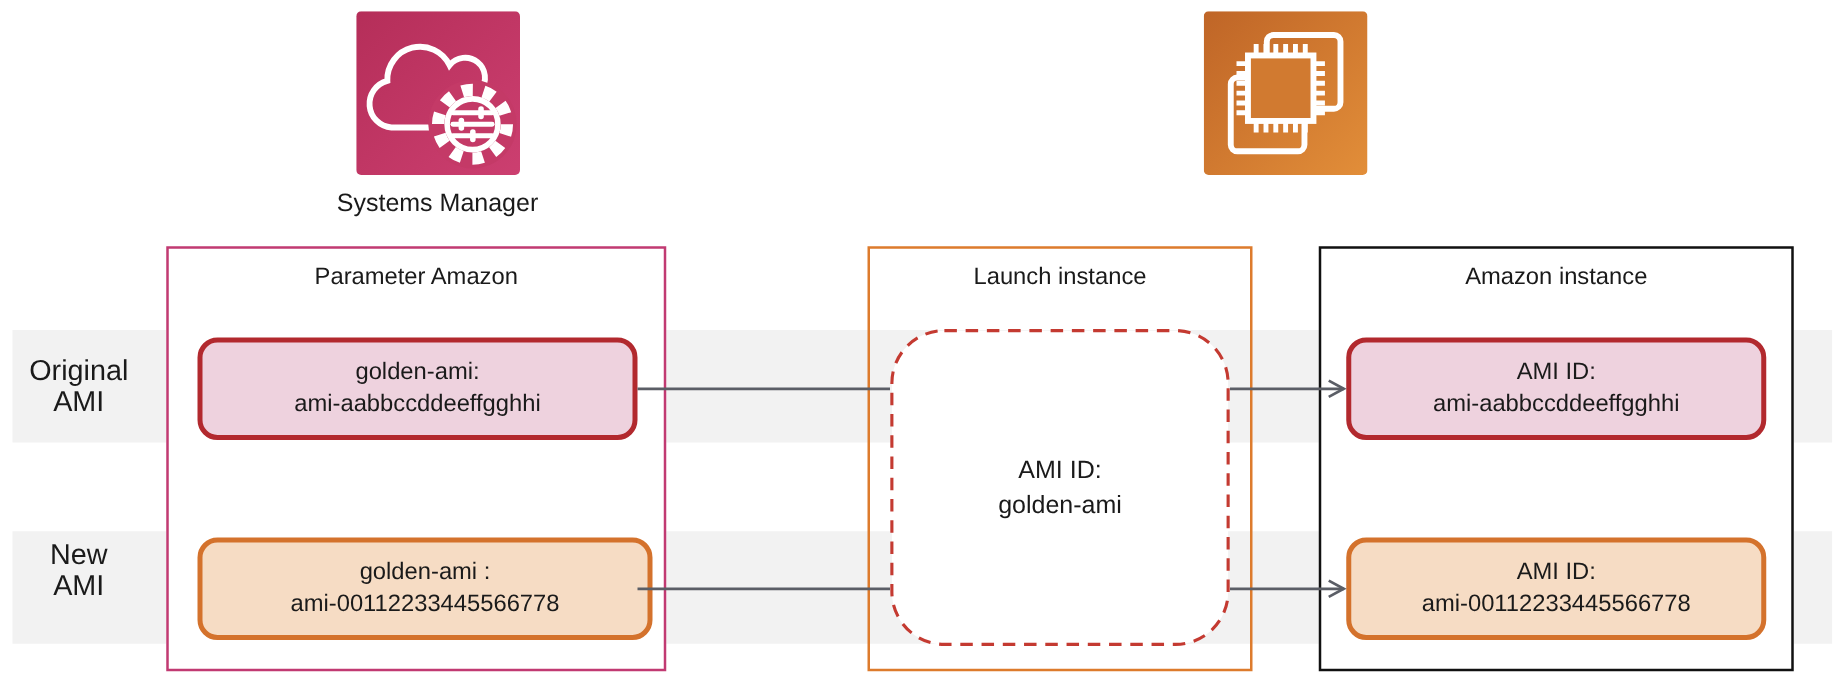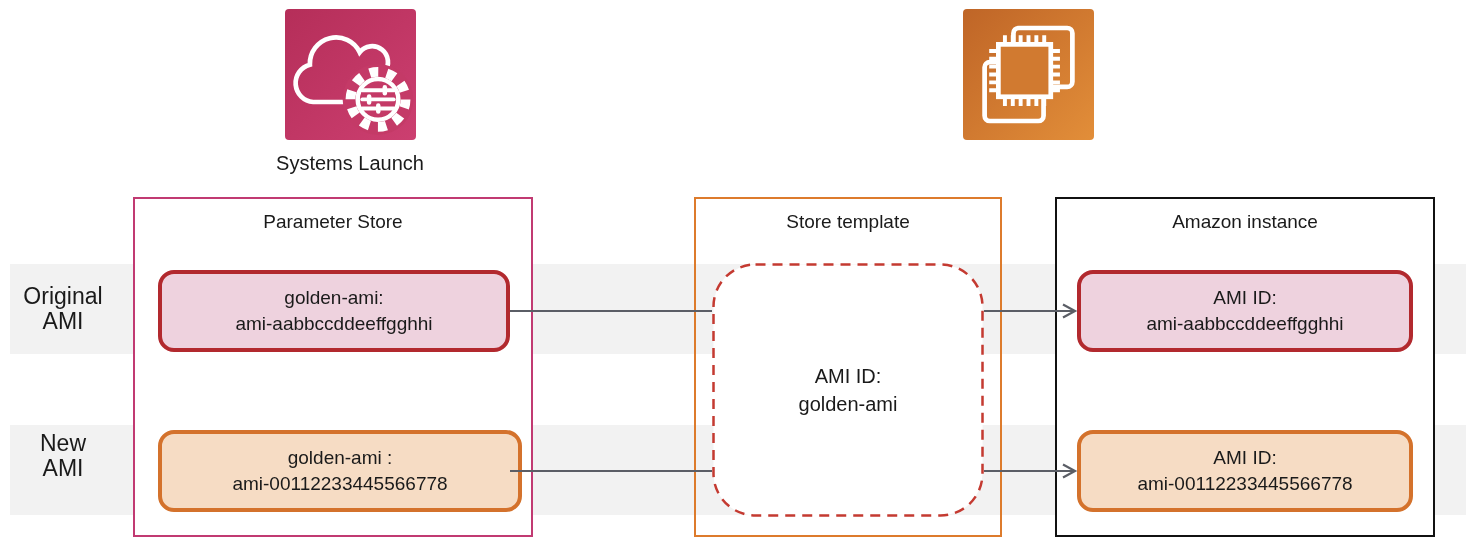--- a/index.html
+++ b/index.html
@@ -78,21 +78,21 @@
           <path d="M59,69 H83"></path>
           <path d="M59,76 H83"></path>
       </g>
       <g fill="#fff">
         <rect x="74.5" y="58" width="3.4" height="8" rx="1.7"></rect>
         <rect x="62.5" y="65" width="3.4" height="8" rx="1.7"></rect>
         <rect x="69.5" y="72" width="3.4" height="8" rx="1.7"></rect>
       </g>
     </svg>
   </div>
-  <div class="icon-label icon-label-ssm">Systems Launch</div>
+  <div class="icon-label icon-label-ssm">Systems Manager</div>
 
   <div class="icon icon-ec2">
     <svg viewBox="0 0 100 100" xmlns="http://www.w3.org/2000/svg">
       <defs>
         <linearGradient id="gEc2" x1="0" y1="0" x2="1" y2="1">
           <stop offset="0" style="stop-color:var(--ec2-grad-a)"></stop>
           <stop offset="1" style="stop-color:var(--ec2-grad-b)"></stop>
         </linearGradient>
       </defs>
       <rect x="0" y="0" width="100" height="100" rx="3" fill="url(#gEc2)"></rect>
@@ -104,25 +104,25 @@
       <g stroke="#fff" stroke-width="3">
         <path d="M32,20 V27 M38,20 V27 M44,20 V27 M50,20 V27 M56,20 V27 M62,20 V27"></path>
         <path d="M32,67 V74 M38,67 V74 M44,67 V74 M50,67 V74 M56,67 V74 M62,67 V74"></path>
         <path d="M20,32 H27 M20,38 H27 M20,44 H27 M20,50 H27 M20,56 H27 M20,62 H27"></path>
         <path d="M67,32 H74 M67,38 H74 M67,44 H74 M67,50 H74 M67,56 H74 M67,62 H74"></path>
       </g>
     </svg>
   </div>
 
   <div class="bigbox bigbox-param">
-    <div class="bigbox-title">Parameter Store</div>
+    <div class="bigbox-title">Parameter Amazon</div>
   </div>
 
   <div class="bigbox bigbox-template">
-    <div class="bigbox-title">Store template</div>
+    <div class="bigbox-title">Launch instance</div>
   </div>
 
   <div class="bigbox bigbox-instance">
     <div class="bigbox-title">Amazon instance</div>
   </div>
 
   <div class="dashedbox">
     <svg viewBox="0 0 272 254" xmlns="http://www.w3.org/2000/svg">
       <rect x="1.5" y="1.5" width="269" height="251" rx="42" fill="#fff" stroke="var(--dashed-border)" stroke-width="2.5" stroke-dasharray="10 7"></rect>
     </svg>

